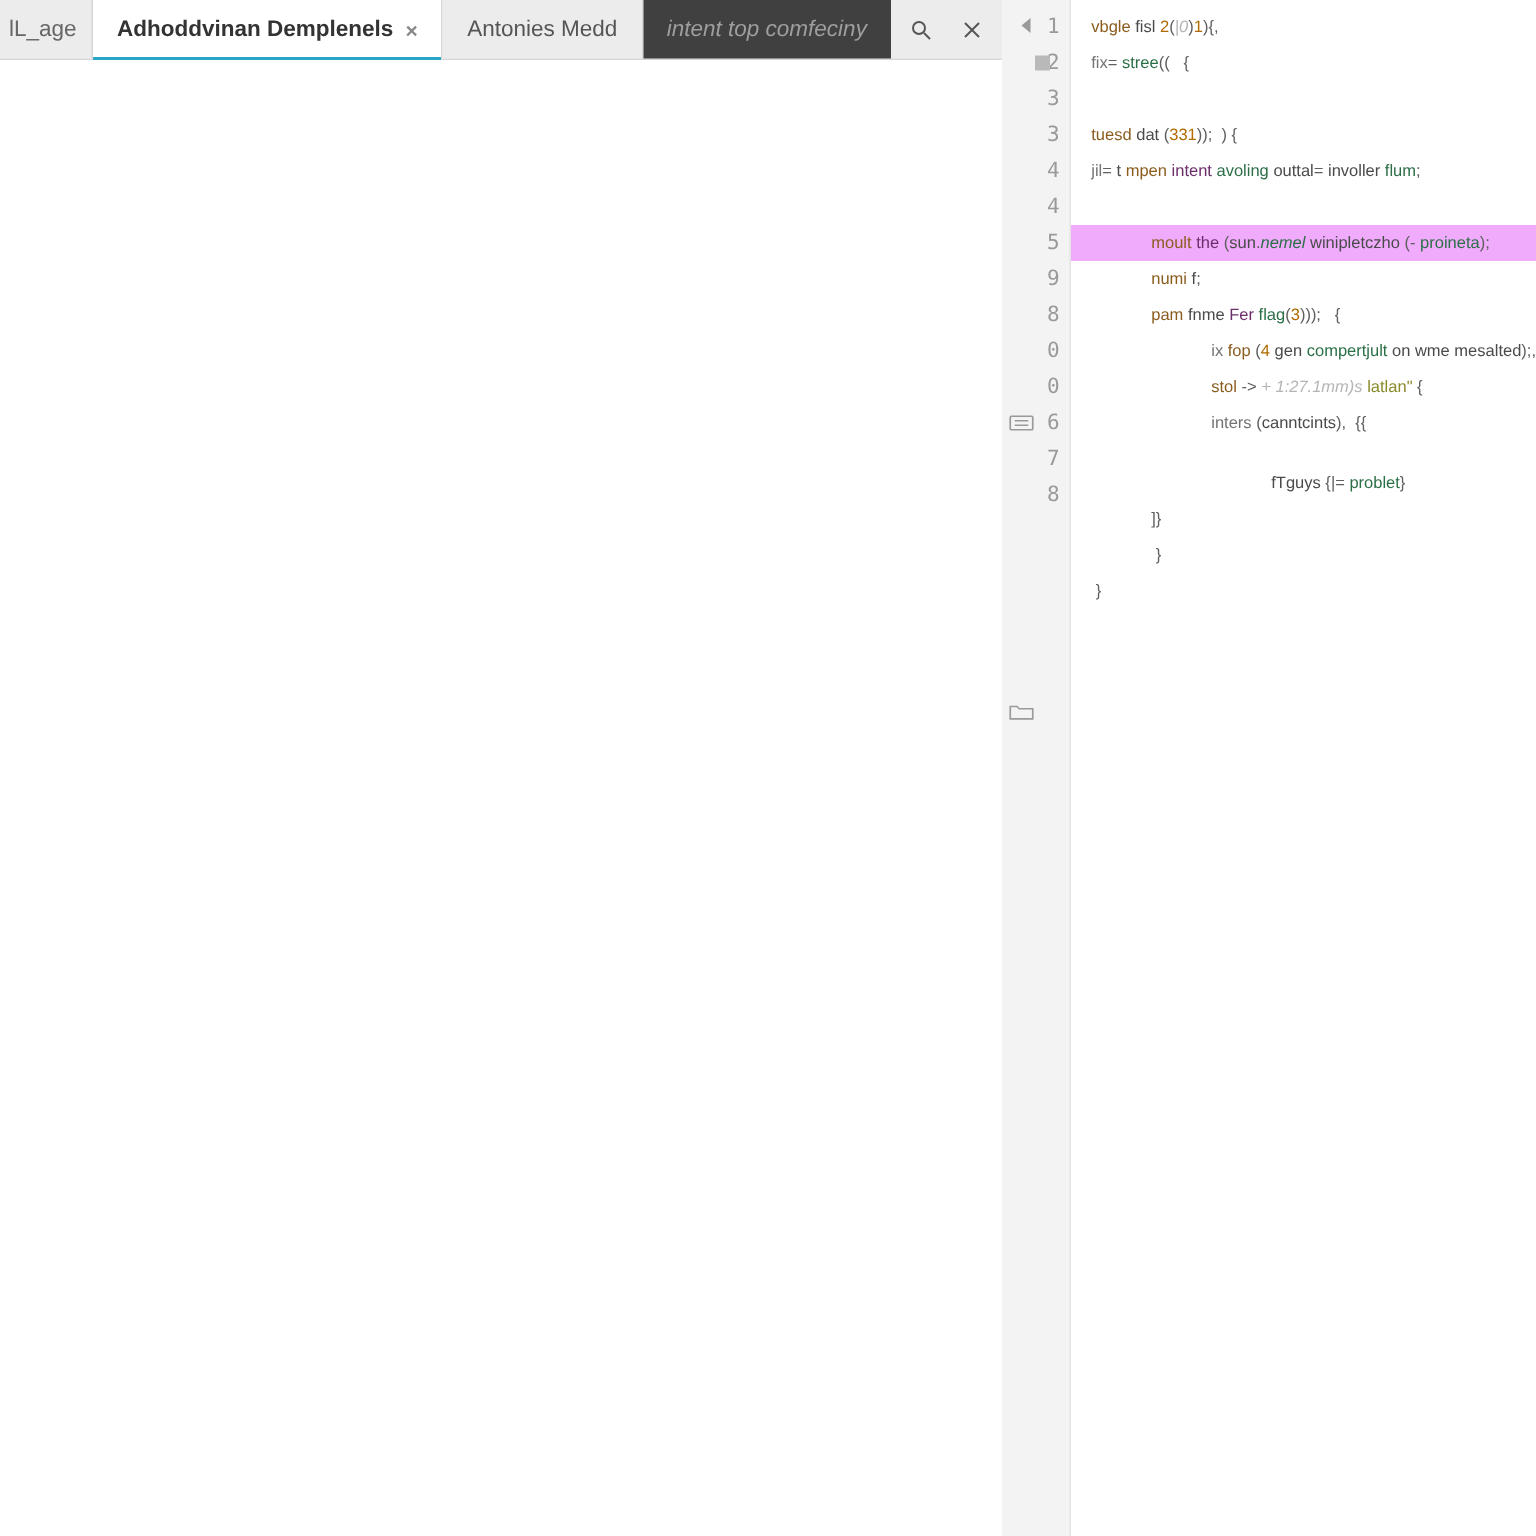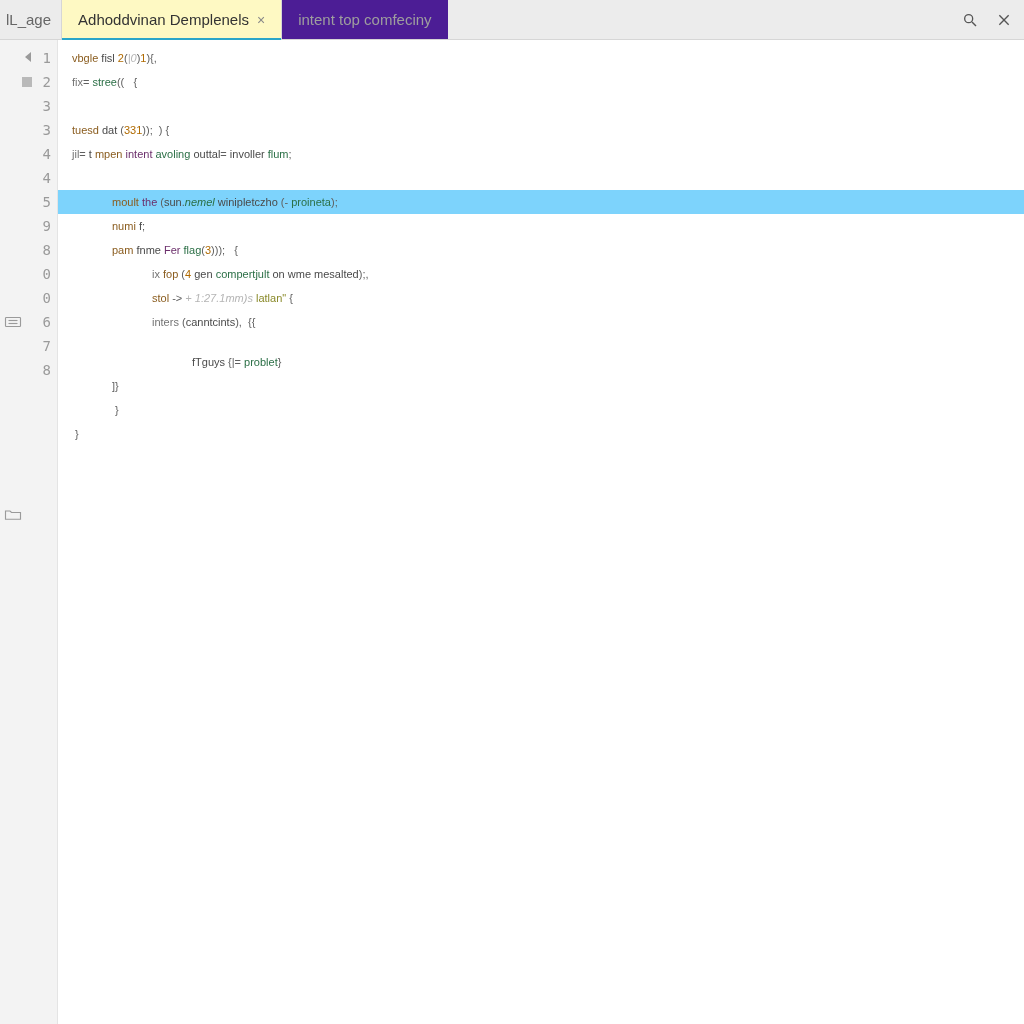--- a/index.html
+++ b/index.html
@@ -7,21 +7,21 @@
     width: 1024px;
     height: 1024px;
     overflow: hidden;
     font-family: "Segoe UI", "Helvetica Neue", Arial, sans-serif;
     font-size: 14px;
     background: #ffffff;
     color: #333;
   }
   .editor-root {
     display: flex;
-    flex-direction: column;
+    flex-direction: row;
     width: 100%;
     height: 100%;
   }
 
   
   .tabbar {
     display: flex;
     align-items: stretch;
     height: 40px;
     background: #ececec;
@@ -39,38 +39,40 @@
     position: relative;
     cursor: pointer;
     white-space: nowrap;
     gap: 8px;
   }
   .tab.stub {
     padding: 0 10px 0 6px;
     color: #666;
   }
   .tab.active {
-    background: #fef9c3;
+    background: #ffffff;
     color: #333;
+    font-weight: bold;
   }
   .tab.active::after {
     content: "";
     position: absolute;
     left: 0; right: 0; bottom: -1px;
     height: 2px;
     background: #2aa6c9;
   }
   .tab .close-x {
     font-size: 14px;
     color: #888;
     line-height: 1;
   }
   .tab.breadcrumb-hint {
-    background: #4c1d95;
+    background: #404040;
     color: #9e9e9e;
+    font-style: italic;
     border-right: none;
     flex: 0 0 auto;
     align-items: center;
   }
   .tabbar .spacer { flex: 1; background: #ececec; }
   .tabbar .tab-actions {
     display: flex;
     align-items: center;
     gap: 14px;
     padding: 0 10px;
@@ -145,21 +147,21 @@
     line-height: 24px;
     white-space: pre;
     position: relative;
   }
   .code .line {
     height: 24px;
     padding-left: 14px;
     position: relative;
   }
   .code .line.hl {
-    background: #7dd3fc;
+    background: #f0abfc;
   }
   .code .ind1 { padding-left: 54px; }
   .code .ind2 { padding-left: 94px; }
   .code .ind3 { padding-left: 134px; margin-top: 16px; }
 
   
   .tk-kw   { color: #737373; }          
   .tk-kw2  { color: #8a5c1e; }          
   .tk-fn   { color: #2b6f46; }          
   .tk-id   { color: #4a4a4a; }
@@ -177,20 +179,23 @@
 
 <div class="editor-root">
 
   <div class="tabbar">
     <div class="tab stub">
       <span>lL_age</span>
     </div>
     <div class="tab active">
       <span>Adhoddvinan Demplenels</span>
       <span class="close-x">×</span>
+    </div>
+    <div class="tab">
+      <span>Antonies Medd</span>
     </div>
     <div class="tab breadcrumb-hint">
       <span>intent top comfeciny</span>
     </div>
     <div class="spacer"></div>
     <div class="tab-actions">
       <div class="icon-btn">
         <svg viewBox="0 0 24 24">
             <circle cx="10" cy="10" r="6"></circle>
             <line x1="15" y1="15" x2="21" y2="21"></line>

